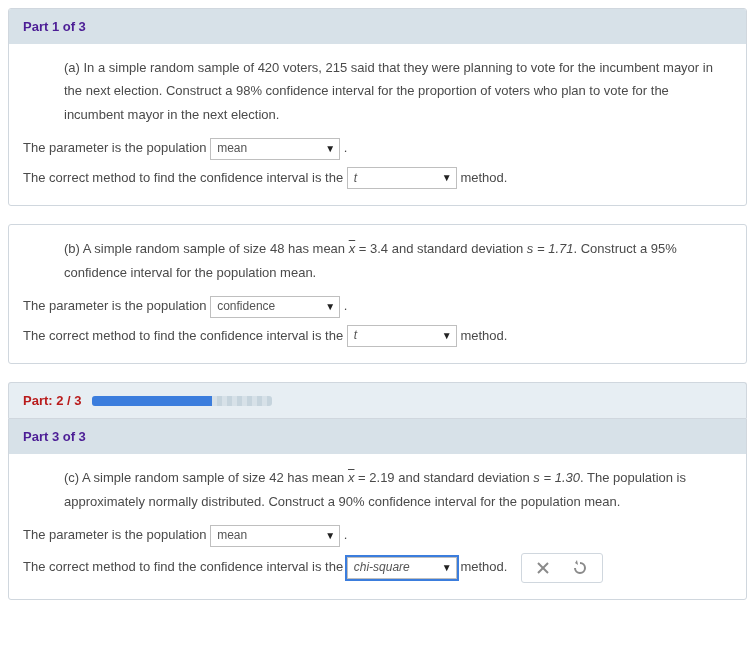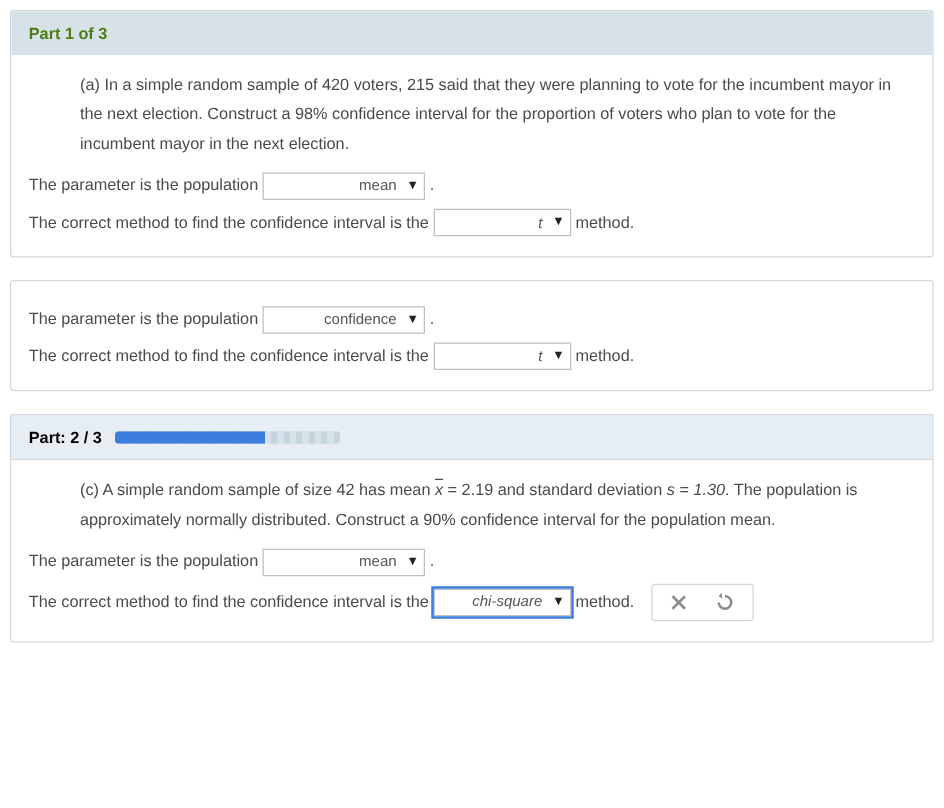--- a/index.html
+++ b/index.html
@@ -12,36 +12,36 @@
     width: 755px;
   }
   .card {
     border: 1px solid #d0d7de;
     border-radius: 3px;
     margin-bottom: 18px;
     overflow: hidden;
   }
   .card-header {
     background: #d7e1e8;
-    color: #4d7c0f;
+    color: #4c1d95;
     font-size: 13px;
     font-weight: bold;
     padding: 10px 14px;
   }
   .card-body {
     padding: 12px 14px 16px 14px;
     line-height: 1.8;
     color: #4a4a4a;
   }
   .ptext { margin-bottom: 10px; margin-left: 41px; }
   .row { margin-top: 6px; }
   .select {
     display: inline-flex;
     align-items: center;
-    justify-content: flex-end;
+    justify-content: space-between;
     border: 1px solid #bfbfbf;
     background: #fff;
     font-size: 12px;
     color: #555;
     padding: 2px 4px 2px 6px;
     height: 22px;
     vertical-align: middle;
     min-width: 130px;
   }
   .select.small { min-width: 110px; }
@@ -51,21 +51,21 @@
     color: #222;
     margin-left: 8px;
   }
   .progress-bar-wrap {
     display: flex;
     align-items: center;
     background: #e7eef3;
     padding: 10px 14px;
     font-size: 13px;
     font-weight: bold;
-    color: #000000;
+    color: #b91c1c;
     border: 1px solid #d0d7de;
     border-radius: 3px 3px 0 0;
     border-bottom: none;
     margin-top: 10px;
   }
   .progress-bar-wrap .label { margin-right: 10px; }
   .pb-track {
     width: 180px;
     height: 10px;
     background: repeating-linear-gradient(90deg,#d7e1e8,#d7e1e8 5px,#c6d4dd 5px,#c6d4dd 10px);
@@ -116,20 +116,23 @@
         <span>t</span>
         <span class="arrow">▼</span>
       </span>
       <span>method.</span>
     </div>
   </div>
 </div>
 
 <div class="card">
   <div class="card-body">
+    <div class="ptext">
+      <span>(b) A simple random sample of size 48 has mean </span><span class="xbar">x</span><span> = 3.4 and standard deviation </span><span style="font-style:italic;">s = 1.71</span><span>. Construct a 95% confidence interval for the population mean.</span>
+    </div>
     <div class="row">
       <span>The parameter is the population</span>
       <span class="select">
         <span>confidence</span>
         <span class="arrow">▼</span>
       </span>
       <span>.</span>
     </div>
     <div class="row">
       <span>The correct method to find the confidence interval is the</span>
@@ -143,20 +146,21 @@
 </div>
 
 <div class="progress-bar-wrap">
   <span class="label">Part: 2 / 3</span>
   <div class="pb-track">
     <div class="pb-fill"></div>
   </div>
 </div>
 
 <div class="card after-progress">
+  <div class="card-header">Part 3 of 3</div>
   <div class="card-body">
     <div class="ptext">
       <span>(c) A simple random sample of size 42 has mean </span><span class="xbar">x</span><span> = 2.19 and standard deviation </span><span style="font-style:italic;">s = 1.30</span><span>. The population is approximately normally distributed. Construct a 90% confidence interval for the population mean.</span>
     </div>
     <div class="row">
       <span>The parameter is the population</span>
       <span class="select">
         <span>mean</span>
         <span class="arrow">▼</span>
       </span>

